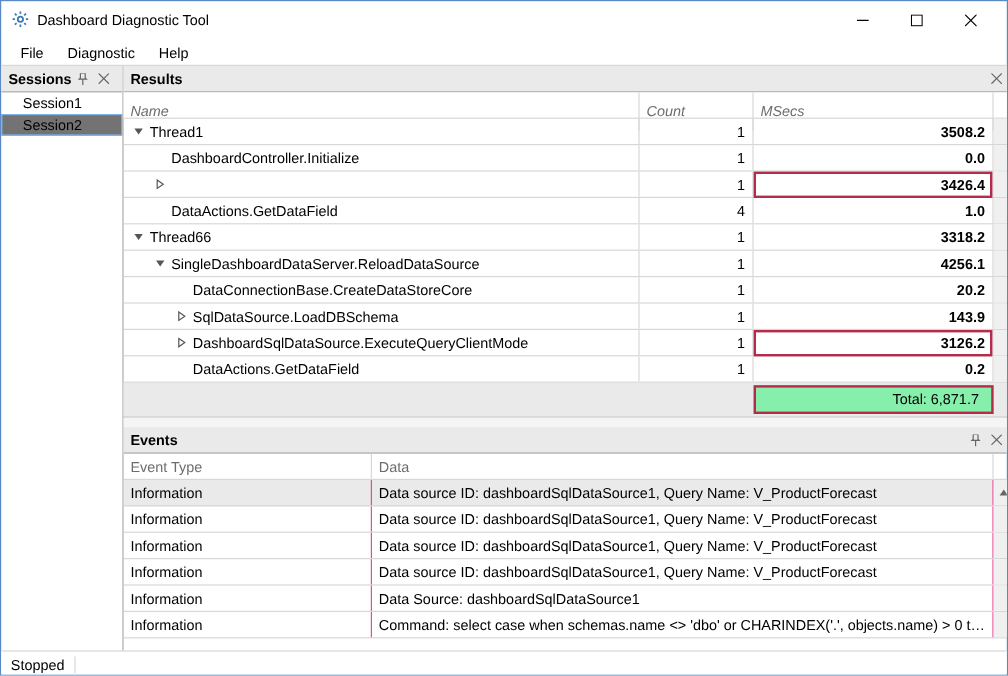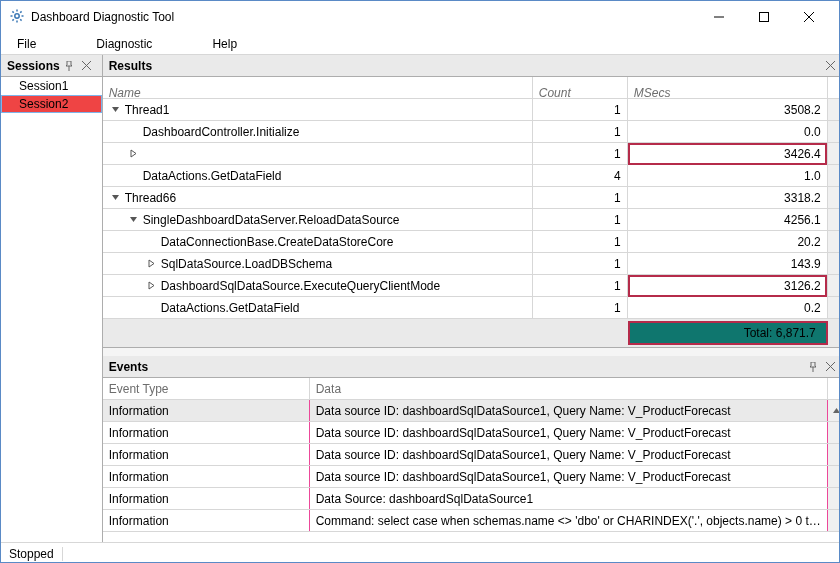--- a/index.html
+++ b/index.html
@@ -9,59 +9,59 @@
   
   .titlebar { height:30px; display:flex; align-items:center; padding:16px 8px; }
   .titlebar .title { flex:1; margin-left:6px; }
   .winbtns { display:flex; gap:0; }
   .winbtn { width:45px; height:28px; display:flex; align-items:center; justify-content:center; }
   .winbtn svg { display:block; }
 
   .gear { flex:0 0 auto; }
 
   
-  .menubar { height:22px; display:flex; align-items:center; padding:0 6px; border-bottom:1px solid #d7d7d7;gap:40px; }
+  .menubar { height:22px; display:flex; align-items:center; padding:0 6px; border-bottom:1px solid #d7d7d7; }
   .menubar span { padding:3px 10px; }
 
   
   .mainarea { display:flex; height:calc(100% - 30px - 22px - 22px); }
 
   
   .sessions { width:172px; border-right:1px solid #adadad; display:flex; flex-direction:column;justify-content:flex-end; }
   .panel-header { background:#eaeaea; border-bottom:1px solid #adadad; height:22px; display:flex; align-items:center; padding:0 6px; }
   .panel-header .ph-title { font-weight:bold; flex:1; }
   .session-list { flex:1; overflow:auto; }
   .session-item { padding:2px 10px 2px 18px; }
-  .session-item.selected { background:#ef4444; border:1px solid #7eb4ea; padding:1px 9px 1px 17px; }
+  .session-item.selected { background:#737373; border:1px solid #7eb4ea; padding:1px 9px 1px 17px; }
 
   
   .rightside { flex:1; display:flex; flex-direction:column; }
 
   
   .results-panel { flex:0 0 auto; display:flex; flex-direction:column; border-bottom:1px solid #adadad; }
   .grid-headers { display:flex; border-bottom:1px solid #d7d7d7; height:22px; background:#fff; color:#6d6d6d; }
   .grid-headers div { border-right:1px solid #d7d7d7; display:flex; align-items:center; padding:16px 6px;font-style:italic; }
   .col-name   { flex:1; }
   .col-count  { width:95px; justify-content:flex-start; }
   .col-msecs  { width:200px; justify-content:flex-start; }
   .col-scroll { width:18px; border-right:none !important; }
 
   .grid-body { position:relative; }
   .grid-row { display:flex; height:22px; border-bottom:1px solid #d7d7d7; }
   .grid-row .cell { border-right:1px solid #d7d7d7; display:flex; align-items:center; }
   .cell.name { flex:1; position:relative; }
   .indent { display:inline-block; }
   .expander { display:inline-flex; align-items:center; justify-content:center; width:14px; height:14px; color:#565656; margin-right:2px; }
   .cell.count { width:95px; justify-content:flex-end; padding-right:6px; }
-  .cell.msecs { width:200px; justify-content:flex-end; padding-right:6px; position:relative; }
+  .cell.msecs { width:200px; justify-content:flex-end; padding-right:6px; position:relative;font-weight:bold; }
   .cell.vscroll { width:18px; border-right:none; background:#f0f0f0; }
   .highlight-box { position:absolute; border:2px solid #b52b4a; top:0; bottom:-1px; left:0; right:0; pointer-events:none; }
 
   .grid-footer { height:28px; background:#eaeaea; display:flex; align-items:center; }
-  .total-box { margin-left:auto; margin-right:18px; border:2px solid #b52b4a; background:#0f766e; padding:3px 10px; width:200px; text-align:right; }
+  .total-box { margin-left:auto; margin-right:18px; border:2px solid #b52b4a; background:#86efac; padding:3px 10px; width:200px; text-align:right; }
 
   
   .splitter { height:8px; background:#f5f5f5; }
 
   
   .events-panel { flex:1; display:flex; flex-direction:column; min-height:0; }
   .events-headers { display:flex; height:22px; border-bottom:1px solid #d7d7d7; color:#6d6d6d; }
   .events-headers div { border-right:1px solid #d7d7d7; display:flex; align-items:center; padding:0 6px;text-align:right; }
   .col-evtype { width:207px; }
   .col-evdata { flex:1; }

